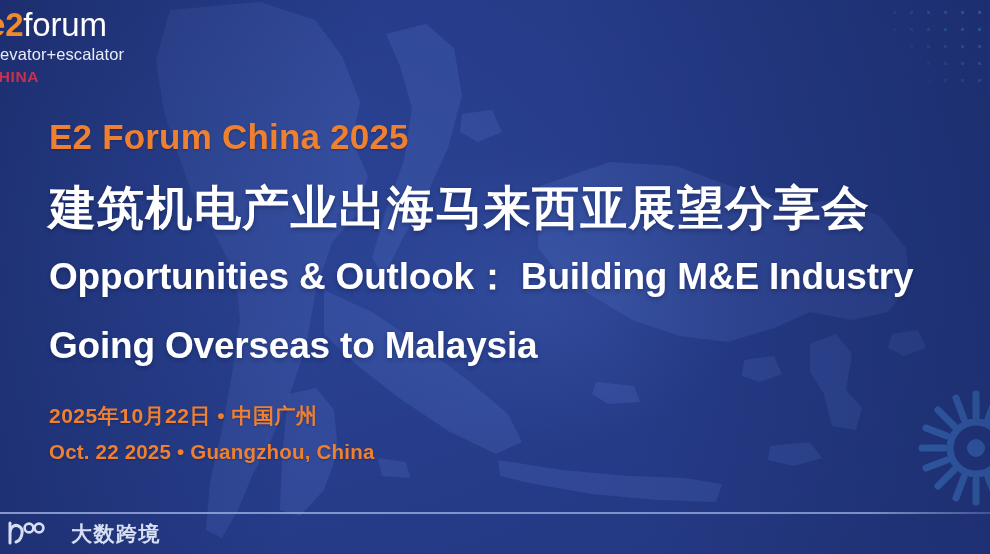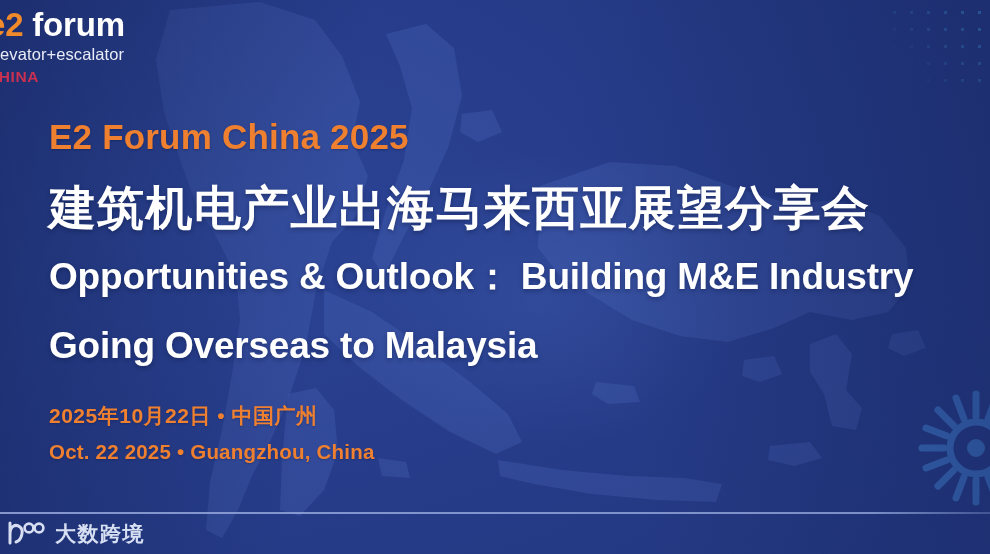--- a/index.html
+++ b/index.html
@@ -90,22 +90,21 @@
   }
   .brand-row1 {
     font-size: 33px;
     font-weight: 700;
     letter-spacing: -0.2px;
     white-space: nowrap;
   }
   .brand-e2 { color: #f08a2a; }
   .brand-forum {
     color: #ffffff;
-    font-weight: 700;
-    margin-left: 9px;
+    font-weight: 400;
   }
   .brand-row2 {
     margin-top: 5px;
     font-size: 16.5px;
     color: #e9ecf6;
     font-weight: 400;
     letter-spacing: 0.1px;
     white-space: nowrap;
   }
   .brand-row3 {
@@ -181,21 +180,21 @@
     top: 512px;
     height: 2px;
     background: linear-gradient(90deg, rgba(150,168,220,0.85) 0%, rgba(150,168,220,0.78) 88%, rgba(150,168,220,0.30) 100%);
   }
   .watermark {
     position: absolute;
     left: 4px;
     top: 520px;
     display: flex;
     align-items: center;
-    gap: 9px;
+    gap: 25px;
     opacity: 0.96;
   }
   .wm-mark { width: 42px; height: 26px; flex: 0 0 auto; }
   .wm-mark svg { display: block; width: 100%; height: 100%; }
   .wm-text {
     color: #dfe6f7;
     font-size: 21px;
     font-weight: 700;
     letter-spacing: 1.5px;
     line-height: 1;

